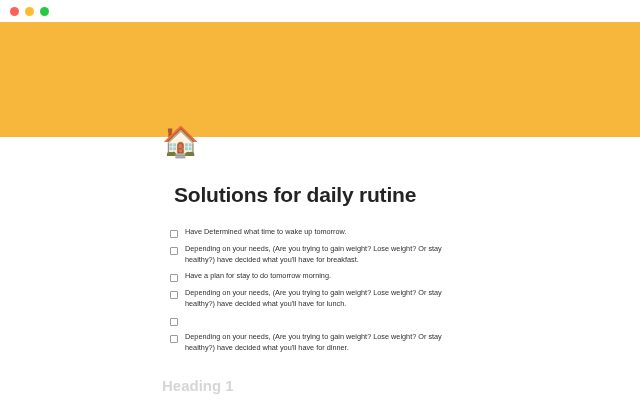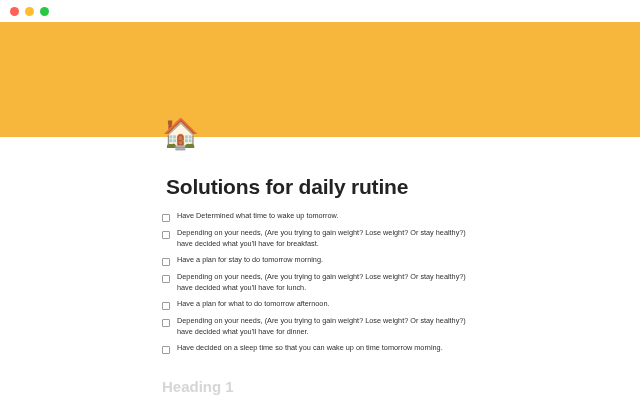--- a/index.html
+++ b/index.html
@@ -67,26 +67,26 @@
     line-height: 30px;
     width: 34px;
     height: 34px;
     user-select: none;
   }
   .title {
     font-size: 21px;
     font-weight: bold;
     color: #232323;
     letter-spacing: -0.2px;
-    margin: 4px;
+    margin: 12px;
     padding-top: 34px;
     padding-bottom: 8px;
   }
   .todo-list {
-    margin: 0;
+    margin: 8px;
     padding: 0;
     list-style: none;
   }
   .todo-item {
     display: flex;
     align-items: flex-start;
     margin-bottom: 6px;
   }
   .checkbox {
     width: 8px;
@@ -144,29 +144,24 @@
         <li class="todo-item">
           <span class="checkbox"></span>
           <span class="todo-text">Have a plan for stay to do tomorrow morning.</span>
         </li>
         <li class="todo-item">
           <span class="checkbox"></span>
           <span class="todo-text">Depending on your needs, (Are you trying to gain weight? Lose weight? Or stay healthy?) have decided what you'll have for lunch.</span>
         </li>
         <li class="todo-item">
           <span class="checkbox"></span>
-          <span class="todo-text">Have a plan for what to do tomorrow afternoon.</span>
         </li>
         <li class="todo-item">
           <span class="checkbox"></span>
           <span class="todo-text">Depending on your needs, (Are you trying to gain weight? Lose weight? Or stay healthy?) have decided what you'll have for dinner.</span>
-        </li>
-        <li class="todo-item">
-          <span class="checkbox"></span>
-          <span class="todo-text">Have decided on a sleep time so that you can wake up on time tomorrow morning.</span>
         </li>
       </ul>
 
       <div class="heading-placeholder">Heading 1</div>
     </div>
   </div>
 
 </div>
 
 </body></html>

